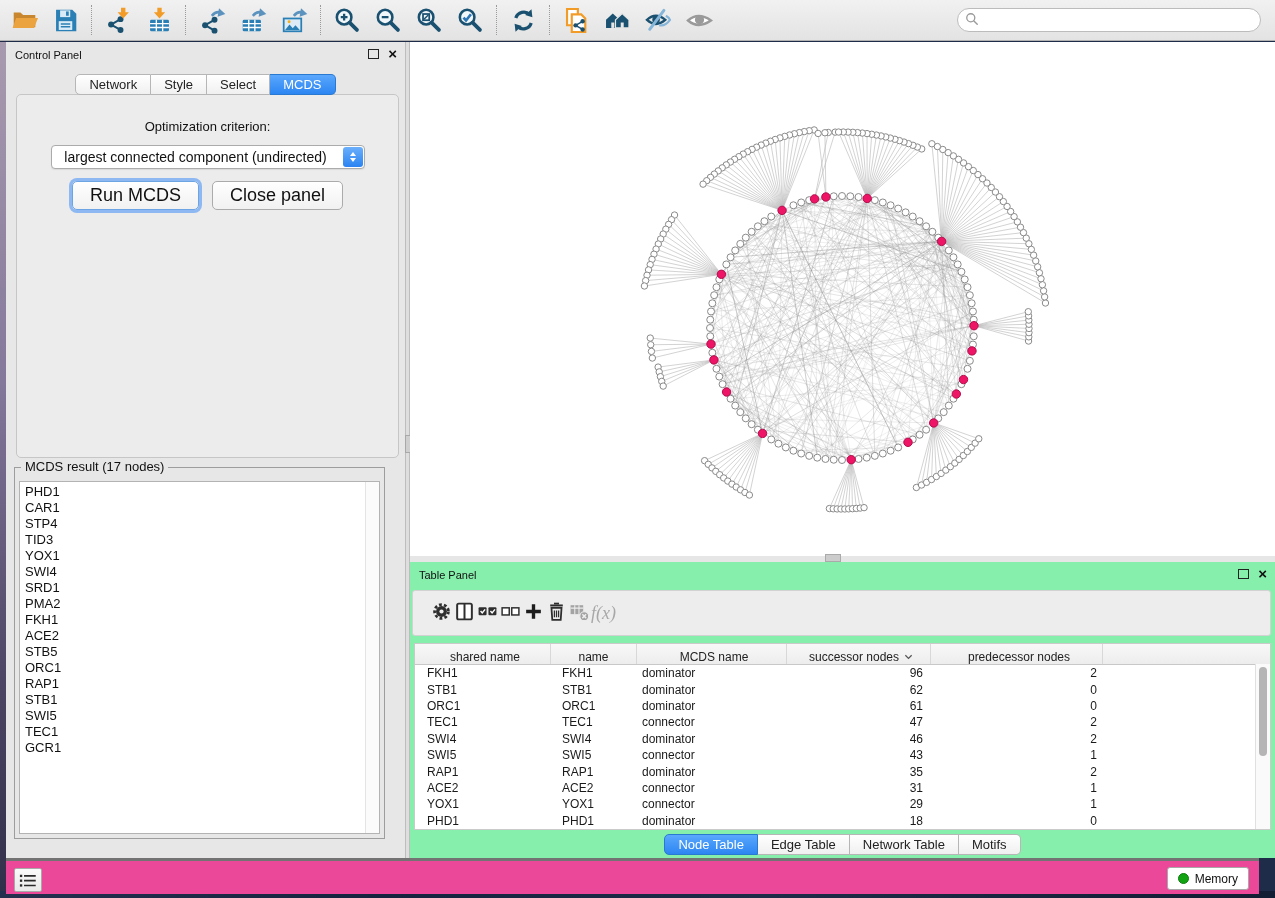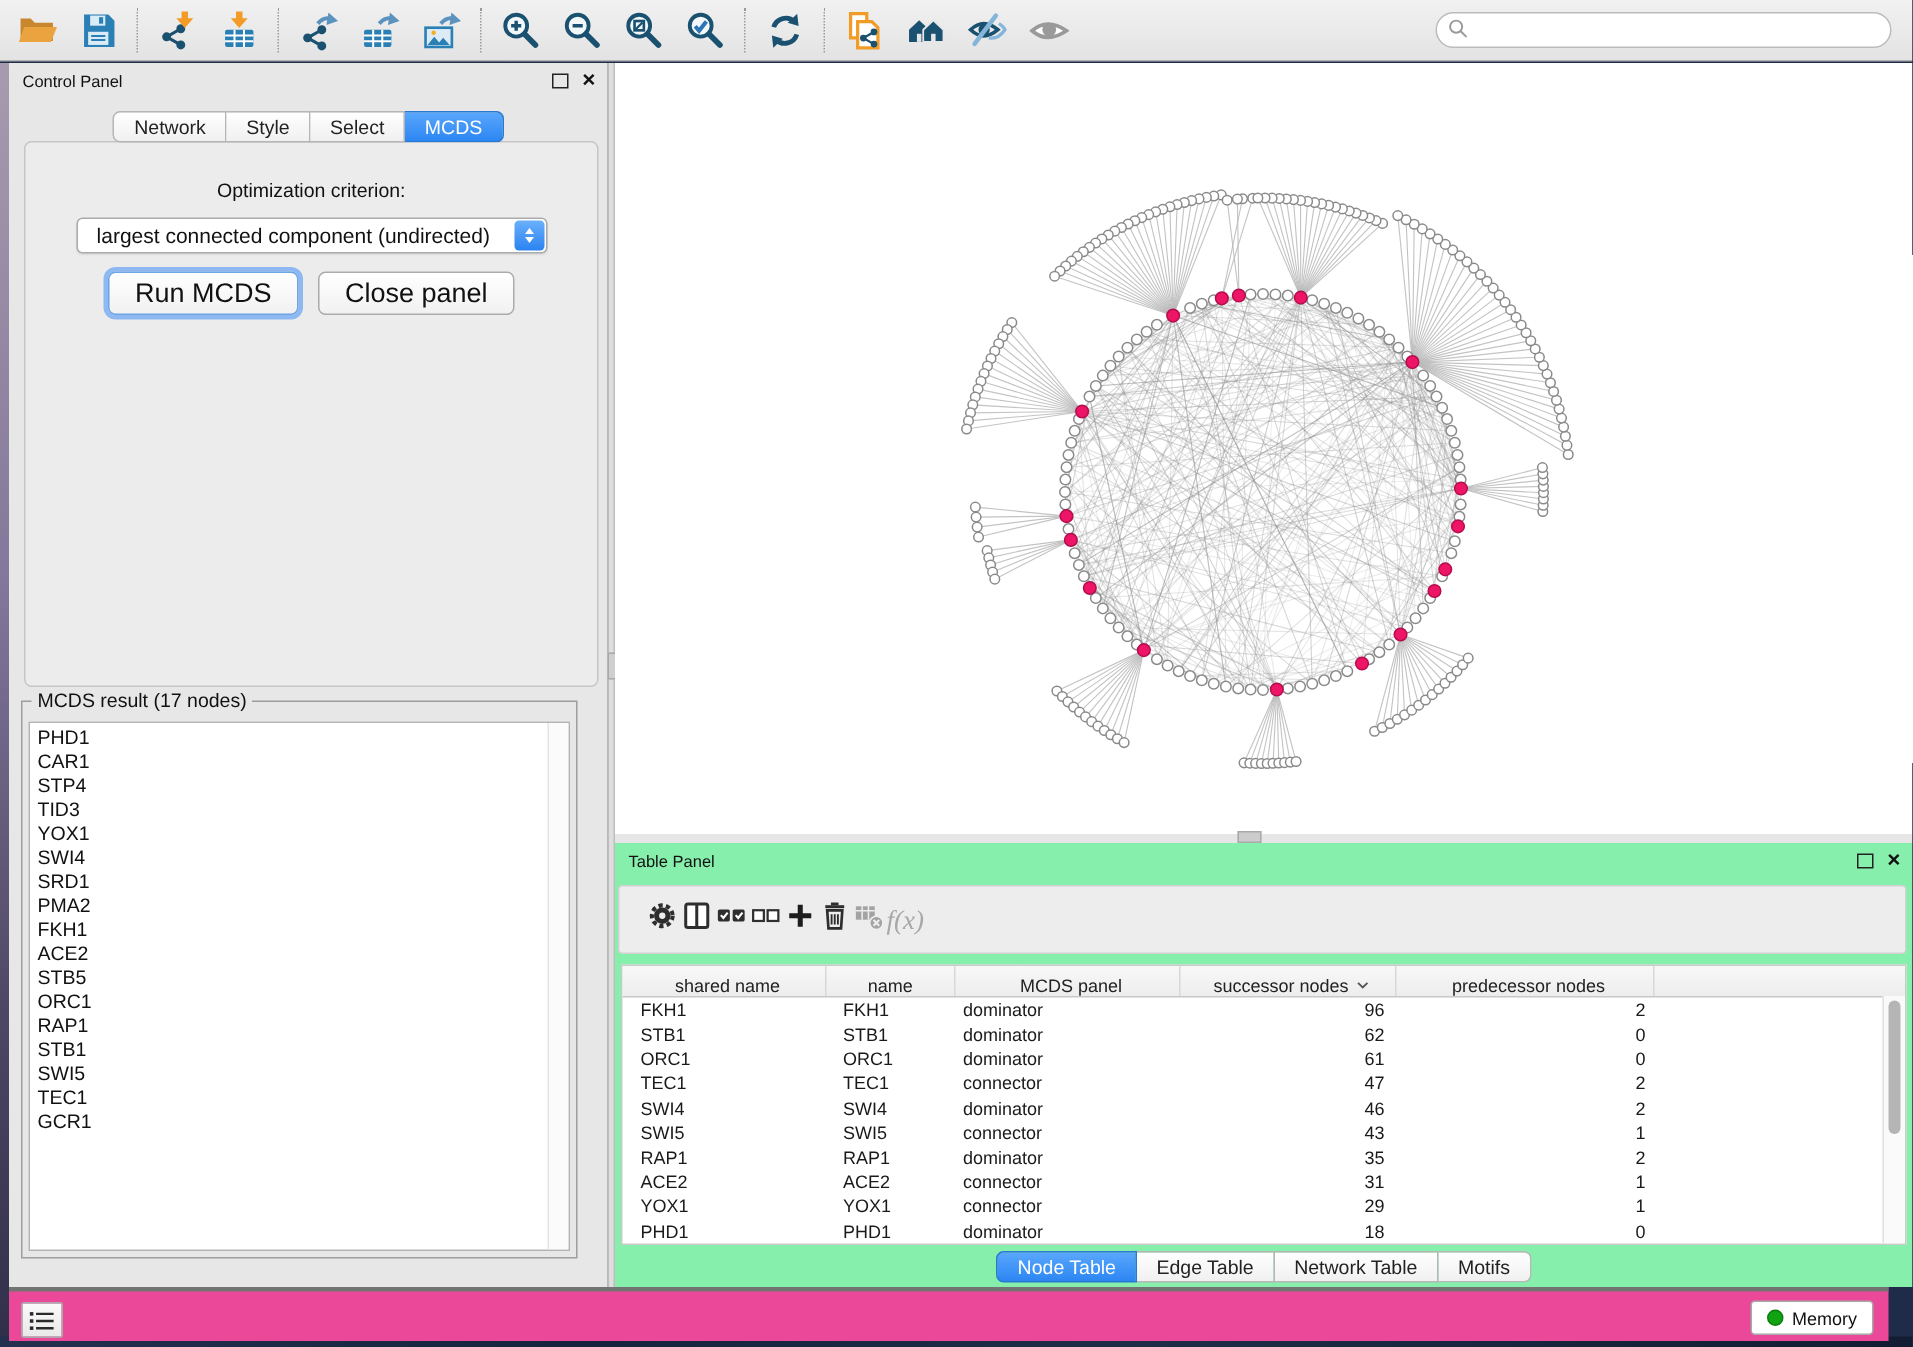--- a/index.html
+++ b/index.html
@@ -1182,21 +1182,21 @@
             <span>name</span>
           </div>
           <div class="hcell">
             <span><svg viewBox="0 0 12 11">
                 <rect x="4.5" y="0.5" width="3" height="3" fill="#6e6e6e"></rect>
                 <path d="M6 3.5v1.7M2 7.2V5.2h8v2" stroke="#6e6e6e" fill="none" stroke-width="1"></path>
                 <rect x="0.5" y="7.2" width="3" height="3" fill="#6e6e6e"></rect>
                 <rect x="4.5" y="7.2" width="3" height="3" fill="#6e6e6e"></rect>
                 <rect x="8.5" y="7.2" width="3" height="3" fill="#6e6e6e"></rect>
               </svg></span>
-            <span>MCDS panel</span>
+            <span>MCDS name</span>
           </div>
           <div class="hcell">
             <span><svg viewBox="0 0 12 11">
                 <rect x="4.5" y="0.5" width="3" height="3" fill="#6e6e6e"></rect>
                 <path d="M6 3.5v1.7M2 7.2V5.2h8v2" stroke="#6e6e6e" fill="none" stroke-width="1"></path>
                 <rect x="0.5" y="7.2" width="3" height="3" fill="#6e6e6e"></rect>
                 <rect x="4.5" y="7.2" width="3" height="3" fill="#6e6e6e"></rect>
                 <rect x="8.5" y="7.2" width="3" height="3" fill="#6e6e6e"></rect>
               </svg></span>
             <span>successor nodes</span>

